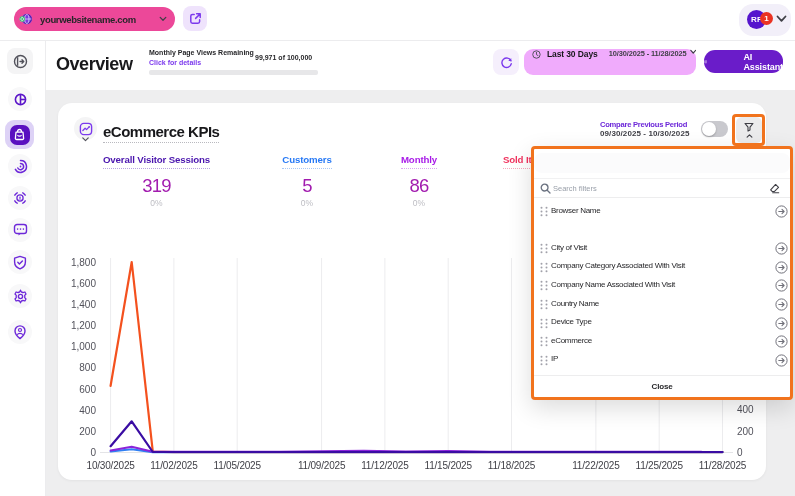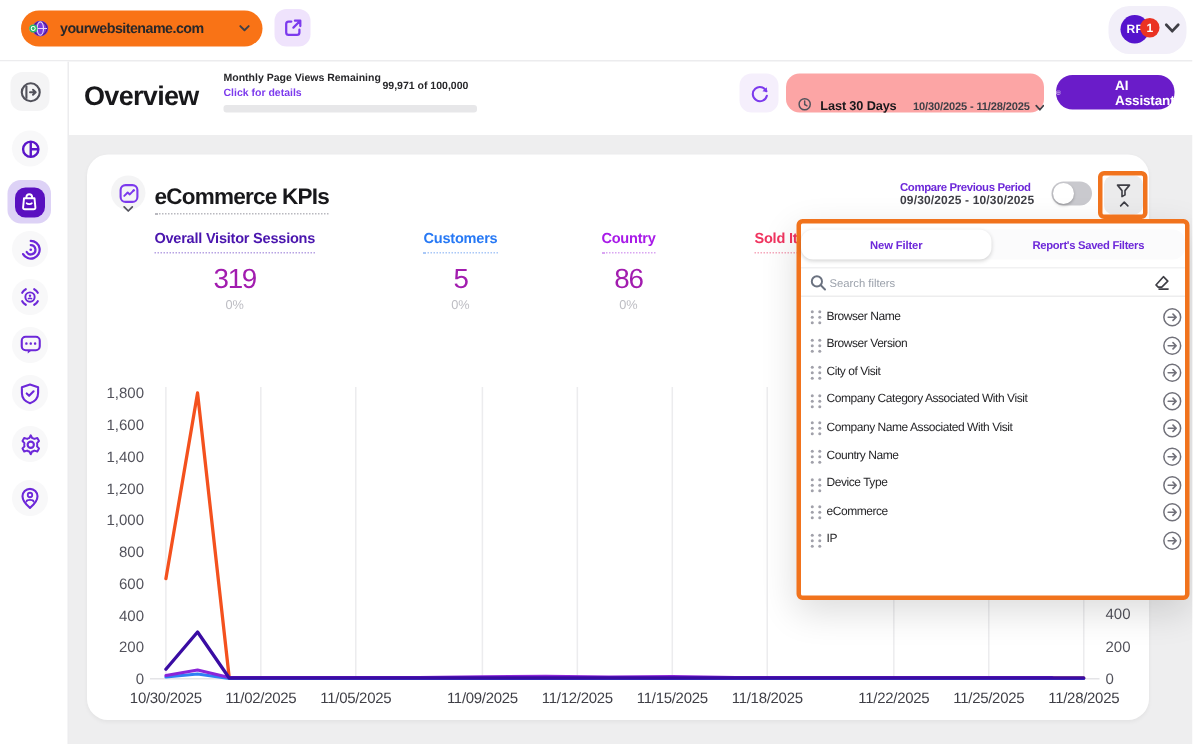--- a/index.html
+++ b/index.html
@@ -2,21 +2,21 @@
 <html><head>
 <meta charset="utf-8">
 <style>
   * { margin:0; padding:0; box-sizing:border-box; }
   html,body { width:795px; height:496px; overflow:hidden; }
   body { font-family:"Liberation Sans", sans-serif; position:relative; background:#fff; }
   .abs { position:absolute; }
 
   
   #topbar { left:0; top:0; width:795px; height:41px; background:#fff; border-bottom:1px solid #ececee; z-index:5; }
-  #sitepill { z-index:6; left:14px; top:7px; width:161px; height:24px; background:#f97316; border-radius:12px; display:flex; align-items:center; }
+  #sitepill { z-index:6; left:14px; top:7px; width:161px; height:24px; background:#ec4899; border-radius:12px; display:flex; align-items:center; }
   #sitepill .txt { font-size:9.5px; font-weight:700; color:#27272a; margin-left:7px; letter-spacing:-0.35px;}
   #extbtn { z-index:6; left:183px; top:6px; width:24px; height:25px; background:#efe3fc; border-radius:8px; display:flex; align-items:center; justify-content:center; }
   #avatarpill { z-index:6; left:739px; top:4px; width:52px; height:32px; background:#f2eff9; border-radius:14px; }
   #avatar { z-index:7; left:747px; top:10px; width:19px; height:19px; border-radius:50%; background:#5514cd; color:#fff; font-size:8px; font-weight:700; display:flex; align-items:center; justify-content:center; letter-spacing:.2px;}
   #badge { z-index:8; left:760px; top:12px; width:13px; height:13px; border-radius:50%; background:#ea3323; color:#fff; font-size:8px; font-weight:700; display:flex; align-items:center; justify-content:center; }
 
   
   #sidebar { left:0; top:41px; width:46px; height:455px; background:#fff; border-right:1px solid #ececee; z-index:5; }
   .sic { position:absolute; left:8px; width:24px; height:24px; display:flex; align-items:center; justify-content:center; border-radius:50%; background:#f8f8f9;}
   #expandbtn { position:absolute; left:7px; top:7px; width:26px; height:26px; background:#f4f4f5; border-radius:8px; display:flex; align-items:center; justify-content:center;}
@@ -24,21 +24,21 @@
   #activebtn { width:20px; height:20px; background:#5a10c0; border-radius:7px; display:flex; align-items:center; justify-content:center;}
 
   
   #hband { left:46px; top:41px; width:749px; height:49px; background:#fff; z-index:4;}
   #ovtitle { z-index:6; left:56px; top:55px; font-size:18px; line-height:1; font-weight:700; color:#18181b; letter-spacing:-0.45px;}
   #mpv1 { z-index:6; left:149px; top:48.5px; font-size:7px; line-height:1; font-weight:700; color:#27272a; }
   #mpv2 { z-index:6; left:255px; top:53.5px; font-size:7px; line-height:1; font-weight:700; color:#27272a; }
   #mpv3 { z-index:6; left:149px; top:59px; font-size:7px; line-height:1; font-weight:700; color:#7c3aed; }
   #mpvbar { z-index:6; left:149px; top:70px; width:169px; height:4.5px; background:#e7e7e9; border-radius:2px; }
   #refreshbtn { z-index:6; left:493px; top:49px; width:26px; height:26px; background:#f5effc; border-radius:8px; display:flex; align-items:center; justify-content:center;}
-  #datepill { z-index:6; left:524px; top:49px; width:172px; height:26px; background:#fca5a5; border-radius:9px; display:flex; align-items:flex-end;}
+  #datepill { z-index:6; left:524px; top:49px; width:172px; height:26px; background:#f0abfc; border-radius:9px; display:flex; align-items:flex-start;}
   #datepill .t1 { white-space:nowrap; font-size:8.5px; font-weight:700; color:#18181b; margin-left:6px; letter-spacing:-0.1px;}
   #datepill .t2 { white-space:nowrap; font-size:7.4px; font-weight:700; color:#3f3f46; margin-left:11px; letter-spacing:-0.1px;}
   #aibtn { z-index:6; left:704px; top:50px; width:79px; height:23px; background:#6a1cc9; border-radius:11px; display:flex; align-items:center; justify-content:center;gap:32px;}
   #aibtn .t { color:#fff; font-size:9px; font-weight:700; margin-left:4px; letter-spacing:-0.1px;}
 
   
   #content { left:46px; top:90px; width:749px; height:406px; background:#eeeeef; z-index:0;}
   #card { left:58px; top:103px; width:708px; height:377px; background:#fff; border-radius:14px; box-shadow:0 1px 3px rgba(0,0,0,.05); z-index:1;}
   #kpiicon { left:74px; top:117px; width:23px; height:23px; border-radius:50%; background:#f4f4f5; display:flex; align-items:center; justify-content:center; z-index:2;}
   #kpichev { left:82px; top:136.5px; z-index:2;}
@@ -223,21 +223,21 @@
   <svg width="10" height="10" viewBox="0 0 12 11">
       <path d="M1.2 1.2 H10.8 L7.2 5.6 V9 L4.8 10.4 V5.6 Z" fill="none" stroke="#3f3f46" stroke-width="1.3" stroke-linejoin="round"></path>
     </svg>
   <svg width="7" height="4" viewBox="0 0 8 5" style="margin-top:2px">
       <path d="M1 4 L4 1 L7 4" fill="none" stroke="#3f3f46" stroke-width="1.4" stroke-linecap="round" stroke-linejoin="round"></path>
     </svg>
 </div>
 
 <div class="kcol" style="left:86px; width:141px;"><div class="n" style="color:#4a15ae; border-color:#b7a3e3;">Overall Visitor Sessions</div><div class="v">319</div><div class="p">0%</div></div>
 <div class="kcol" style="left:247px; width:120px;"><div class="n" style="color:#2779f5; border-color:#a9c8f7;">Customers</div><div class="v">5</div><div class="p">0%</div></div>
-<div class="kcol" style="left:359px; width:120px;"><div class="n" style="color:#a81ae8; border-color:#d9a5f2;">Country</div><div class="v">86</div><div class="p">0%</div></div>
+<div class="kcol" style="left:359px; width:120px;"><div class="n" style="color:#a81ae8; border-color:#d9a5f2;">Monthly</div><div class="v">86</div><div class="p">0%</div></div>
 <div class="kcol" style="left:503px; width:84px; text-align:left;"><div class="n" style="color:#f0345f; border-color:#f6a8bc;">Sold Items Count</div><div class="v" style="text-align:center;">12</div><div class="p" style="text-align:center;">0%</div></div>
 
 <svg class="abs" style="left:0; top:0; z-index:2;" width="795" height="496" viewBox="0 0 795 496">
 <line x1="110.6" y1="258" x2="110.6" y2="452.5" stroke="#ececee" stroke-width="1"></line>
 <line x1="173.9" y1="258" x2="173.9" y2="452.5" stroke="#ececee" stroke-width="1"></line>
 <line x1="237.2" y1="258" x2="237.2" y2="452.5" stroke="#ececee" stroke-width="1"></line>
 <line x1="321.6" y1="258" x2="321.6" y2="452.5" stroke="#ececee" stroke-width="1"></line>
 <line x1="384.9" y1="258" x2="384.9" y2="452.5" stroke="#ececee" stroke-width="1"></line>
 <line x1="448.2" y1="258" x2="448.2" y2="452.5" stroke="#ececee" stroke-width="1"></line>
 <line x1="511.5" y1="258" x2="511.5" y2="452.5" stroke="#ececee" stroke-width="1"></line>
@@ -269,22 +269,20 @@
 <text x="659.2" y="468.5" font-size="10" fill="#3f3f46" text-anchor="middle" letter-spacing="-0.2">11/25/2025</text>
 <text x="722.5" y="468.5" font-size="10" fill="#3f3f46" text-anchor="middle" letter-spacing="-0.2">11/28/2025</text>
 <polyline points="110.6,385.8 131.7,262.0 152.8,451.7 173.9,452.1 195.0,452.1 216.1,452.1 237.2,452.1 258.3,452.1 279.4,452.1 300.5,452.1 321.6,452.1 342.7,452.1 363.8,452.1 384.9,452.1 406.0,452.1 427.1,452.1 448.2,452.1 469.3,452.1 490.4,452.1 511.5,452.1 532.6,452.1 553.7,452.1 574.8,452.1 595.9,452.1 617.0,452.1 638.1,452.1 659.2,452.1 680.3,452.1 701.4,452.1 722.5,452.1" fill="none" stroke="#f4511e" stroke-width="2.2" stroke-linejoin="round" stroke-linecap="round"></polyline>
 <polyline points="110.6,451.4 131.7,449.3 152.8,452.3 173.9,452.3 195.0,452.3 216.1,452.3 237.2,452.3 258.3,452.3 279.4,452.3 300.5,452.3 321.6,452.3 342.7,452.3 363.8,452.3 384.9,452.3 406.0,452.3 427.1,452.3 448.2,452.3 469.3,452.3 490.4,452.3 511.5,452.3 532.6,452.3 553.7,452.3 574.8,452.3 595.9,452.3 617.0,452.3 638.1,452.3 659.2,452.3 680.3,452.3 701.4,452.3 722.5,452.3" fill="none" stroke="#2f7ff3" stroke-width="2" stroke-linejoin="round" stroke-linecap="round"></polyline>
 <polyline points="110.6,450.4 131.7,446.7 152.8,451.7 216.1,451.7 279.4,451.7 321.6,451.2 363.8,450.8 406.0,451.4 448.2,451.0 490.4,451.7 532.6,451.7 574.8,451.7 617.0,451.7 659.2,451.7 701.4,451.7" fill="none" stroke="#8b24d9" stroke-width="2" stroke-linejoin="round" stroke-linecap="round"></polyline>
 <polyline points="110.6,446.2 131.7,421.3 152.8,452.0 173.9,452.0 195.0,452.0 216.1,452.0 237.2,452.0 258.3,452.0 279.4,452.0 300.5,452.0 321.6,452.0 342.7,452.0 363.8,452.0 384.9,452.0 406.0,452.0 427.1,452.0 448.2,452.0 469.3,452.0 490.4,452.0 511.5,452.0 532.6,452.0 553.7,452.0 574.8,452.0 595.9,452.0 617.0,452.0 638.1,452.0 659.2,452.0 680.3,452.0 701.4,452.0 722.5,452.0" fill="none" stroke="#3a0ca3" stroke-width="2.2" stroke-linejoin="round" stroke-linecap="round"></polyline>
 </svg>
 
 <div class="abs" id="popup">
   <div id="tabs">
-      <div id="tabactive">New Filter</div>
-      <div id="tabother">Report's Saved Filters</div>
     </div>
   <div id="searchrow">
     <svg style="position:absolute; left:6px; top:4px;" width="11" height="11" viewBox="0 0 11 11">
         <circle cx="4.6" cy="4.6" r="3.4" fill="none" stroke="#6b7280" stroke-width="1.3"></circle>
         <line x1="7.2" y1="7.2" x2="10" y2="10" stroke="#6b7280" stroke-width="1.3" stroke-linecap="round"></line>
       </svg>
     <span class="ph">Search filters</span>
     <svg style="position:absolute; right:10px; top:4px;" width="11" height="11" viewBox="0 0 12 12">
         <path d="M7.2 1.6 L10.4 4.8 L6 9.2 H3.4 L1.8 7.6 Z" fill="none" stroke="#3f3f46" stroke-width="1.2" stroke-linejoin="round"></path>
         <line x1="4" y1="10.6" x2="10.6" y2="10.6" stroke="#3f3f46" stroke-width="1.2" stroke-linecap="round"></line>
@@ -298,35 +296,20 @@
         <circle cx="7.5" cy="1.8" r="1" fill="#a1a1aa"></circle>
         <circle cx="7.5" cy="5.5" r="1" fill="#a1a1aa"></circle>
         <circle cx="7.5" cy="9.2" r="1" fill="#a1a1aa"></circle>
       </svg>
       <span class="lbl">Browser Name</span>
       <svg style="position:absolute; right:2px; top:3px;" width="13" height="13" viewBox="0 0 13 13">
         <circle cx="6.5" cy="6.5" r="5.6" fill="none" stroke="#71717a" stroke-width="1"></circle>
         <path d="M3.8 6.5 H8.8 M7 4.4 L9.1 6.5 L7 8.6" fill="none" stroke="#71717a" stroke-width="1.1" stroke-linecap="round" stroke-linejoin="round"></path>
       </svg>
     </div>
-  <div class="prow" style="top:71.6px;">
-      <svg style="position:absolute; left:5px; top:4px;" width="10" height="11" viewBox="0 0 10 11">
-        <circle cx="2.5" cy="1.8" r="1" fill="#a1a1aa"></circle>
-        <circle cx="2.5" cy="5.5" r="1" fill="#a1a1aa"></circle>
-        <circle cx="2.5" cy="9.2" r="1" fill="#a1a1aa"></circle>
-        <circle cx="7.5" cy="1.8" r="1" fill="#a1a1aa"></circle>
-        <circle cx="7.5" cy="5.5" r="1" fill="#a1a1aa"></circle>
-        <circle cx="7.5" cy="9.2" r="1" fill="#a1a1aa"></circle>
-      </svg>
-      <span class="lbl">Browser Version</span>
-      <svg style="position:absolute; right:2px; top:3px;" width="13" height="13" viewBox="0 0 13 13">
-        <circle cx="6.5" cy="6.5" r="5.6" fill="none" stroke="#71717a" stroke-width="1"></circle>
-        <path d="M3.8 6.5 H8.8 M7 4.4 L9.1 6.5 L7 8.6" fill="none" stroke="#71717a" stroke-width="1.1" stroke-linecap="round" stroke-linejoin="round"></path>
-      </svg>
-    </div>
   <div class="prow" style="top:90.2px;">
       <svg style="position:absolute; left:5px; top:4px;" width="10" height="11" viewBox="0 0 10 11">
         <circle cx="2.5" cy="1.8" r="1" fill="#a1a1aa"></circle>
         <circle cx="2.5" cy="5.5" r="1" fill="#a1a1aa"></circle>
         <circle cx="2.5" cy="9.2" r="1" fill="#a1a1aa"></circle>
         <circle cx="7.5" cy="1.8" r="1" fill="#a1a1aa"></circle>
         <circle cx="7.5" cy="5.5" r="1" fill="#a1a1aa"></circle>
         <circle cx="7.5" cy="9.2" r="1" fill="#a1a1aa"></circle>
       </svg>
       <span class="lbl">City of Visit</span>
@@ -418,14 +401,15 @@
         <circle cx="7.5" cy="1.8" r="1" fill="#a1a1aa"></circle>
         <circle cx="7.5" cy="5.5" r="1" fill="#a1a1aa"></circle>
         <circle cx="7.5" cy="9.2" r="1" fill="#a1a1aa"></circle>
       </svg>
       <span class="lbl">IP</span>
       <svg style="position:absolute; right:2px; top:3px;" width="13" height="13" viewBox="0 0 13 13">
         <circle cx="6.5" cy="6.5" r="5.6" fill="none" stroke="#71717a" stroke-width="1"></circle>
         <path d="M3.8 6.5 H8.8 M7 4.4 L9.1 6.5 L7 8.6" fill="none" stroke="#71717a" stroke-width="1.1" stroke-linecap="round" stroke-linejoin="round"></path>
       </svg>
     </div>
+  <div id="closebar">Close</div>
 </div>
 <div class="abs" id="filterhl"></div>
 
 </body></html>

